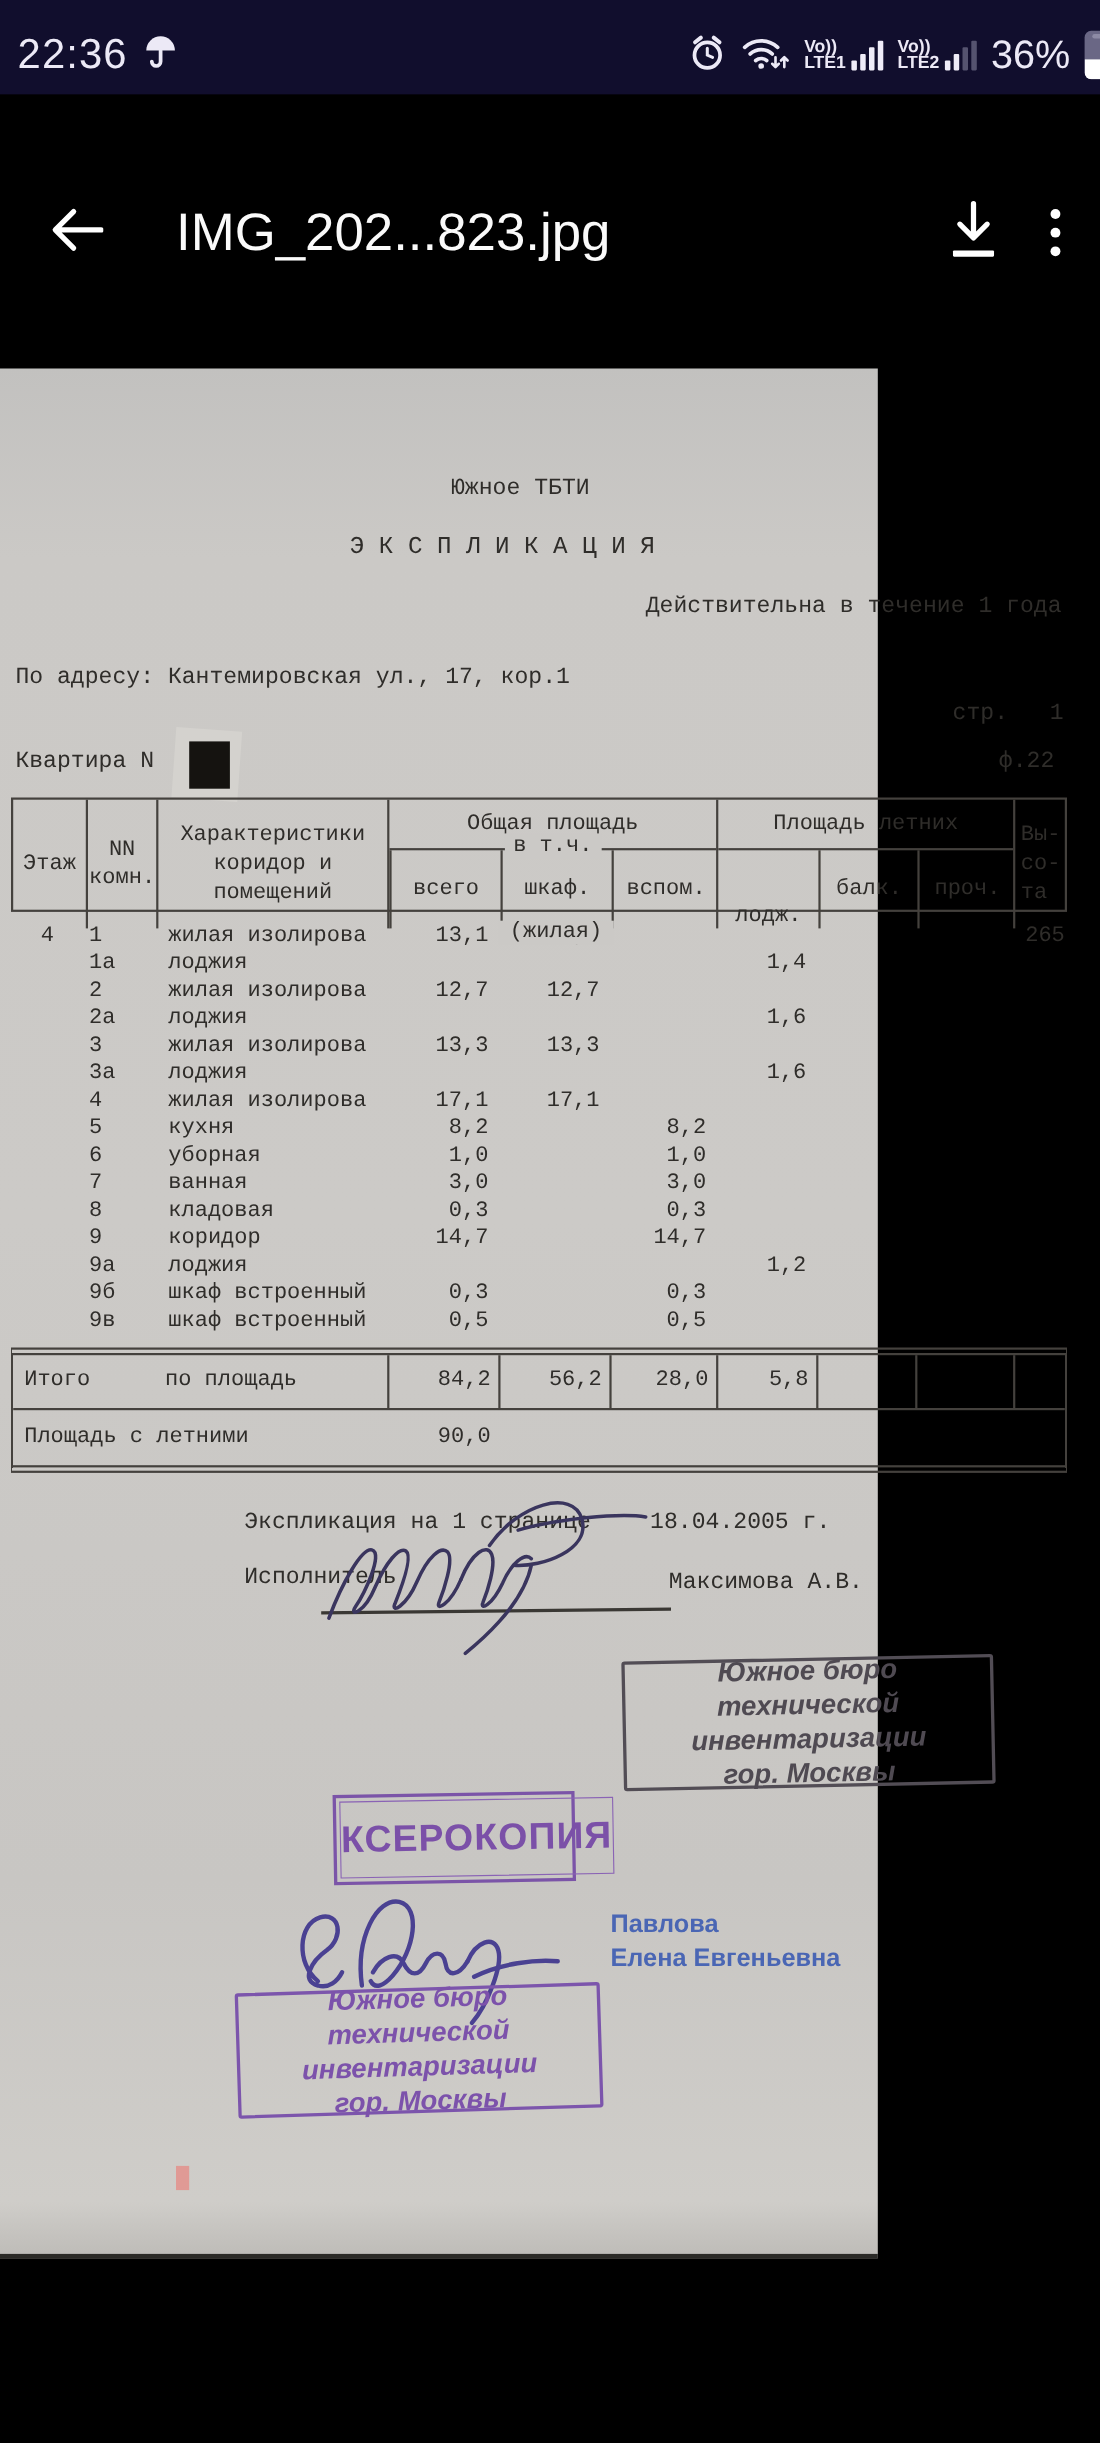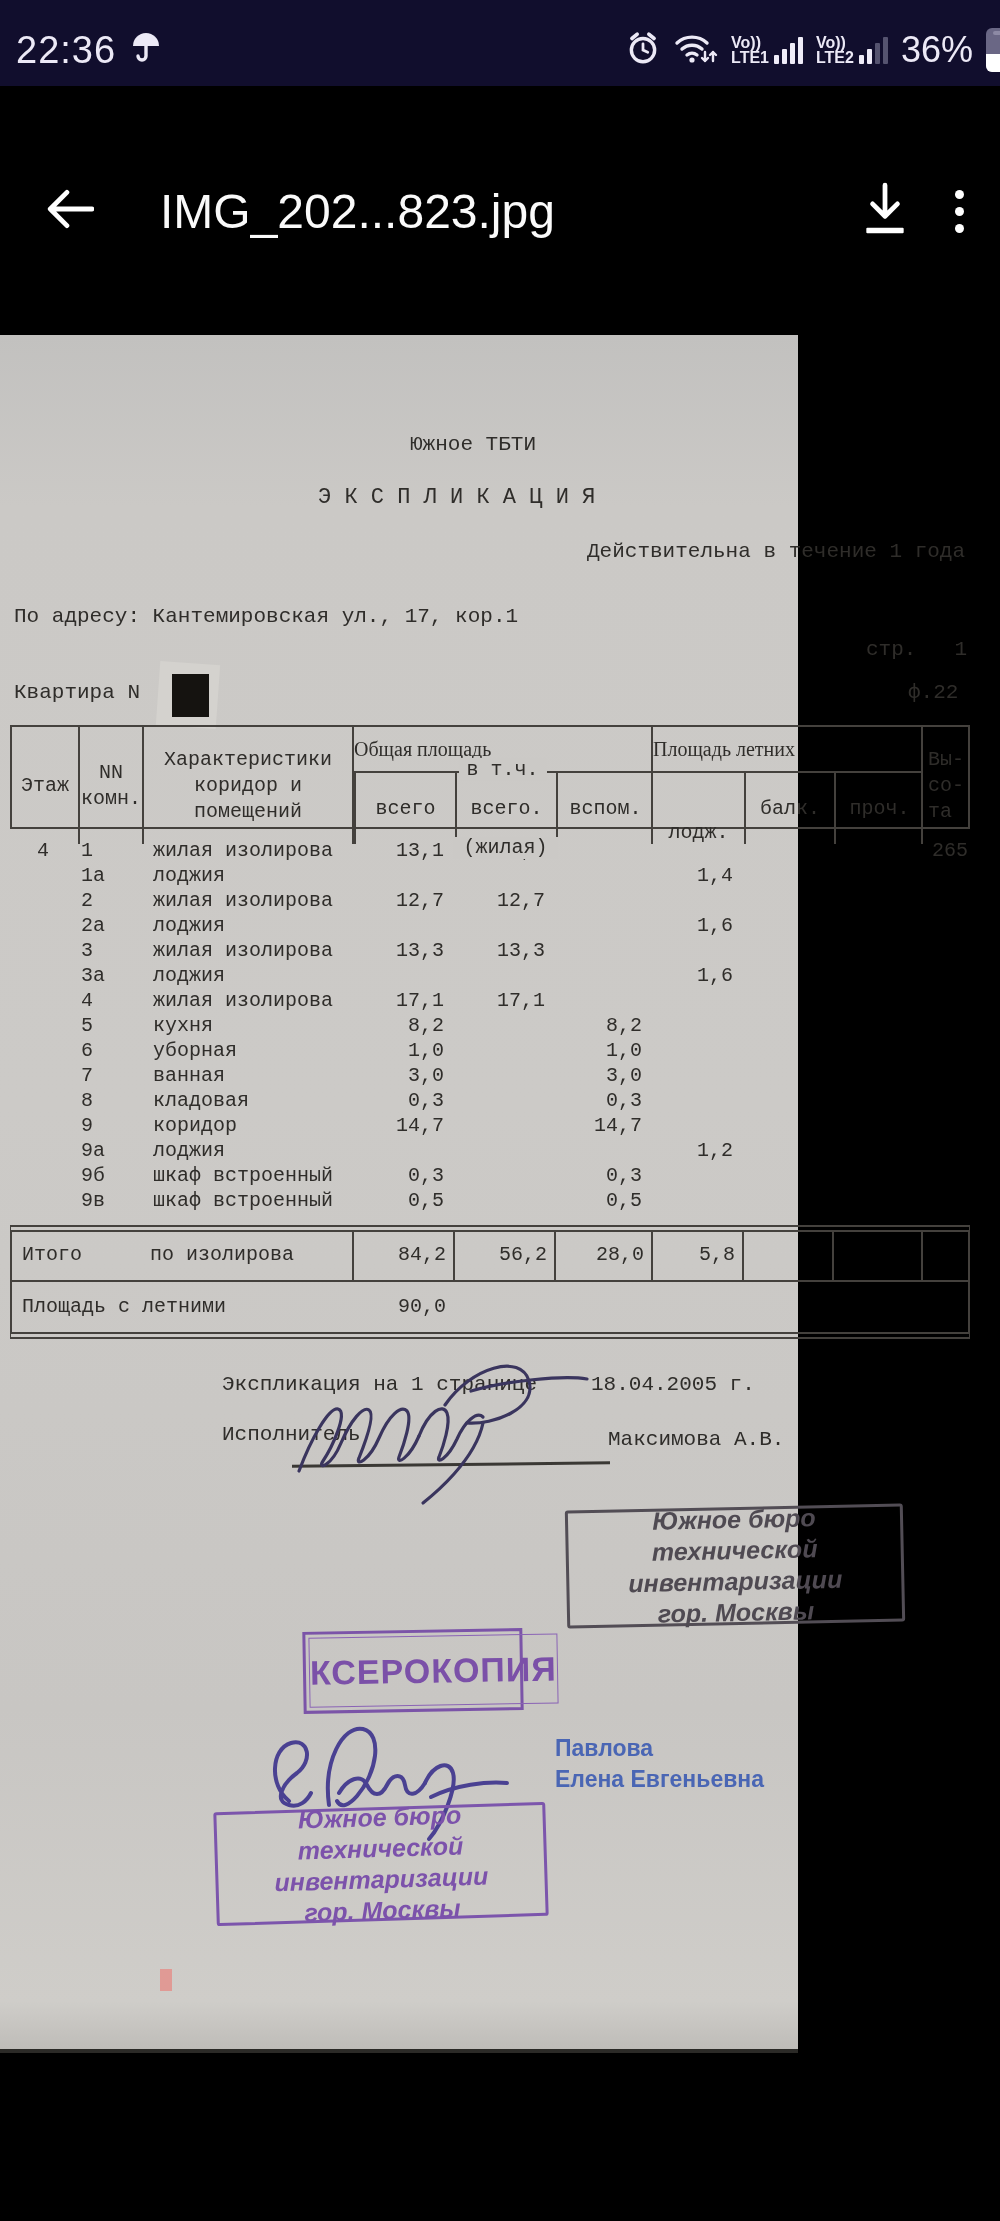--- a/index.html
+++ b/index.html
@@ -46,21 +46,21 @@
 
   
   .doc-table{position:absolute;left:10px;top:390px;width:960px;font-size:20px;}
   .thead{display:grid;grid-template-columns:66px 64px 210px 299px 270px 51px;
     border:2px solid #44413d;height:104px;box-sizing:border-box;}
   .th{display:flex;flex-direction:column;align-items:center;justify-content:center;
     border-left:2px solid #44413d;line-height:26px;text-align:center;}
   .th:first-child{border-left:none;}
   .th-height{align-items:flex-start;padding-left:5px;box-sizing:border-box;}
   .th-group{display:flex;flex-direction:column;border-left:2px solid #44413d;}
-  .g-label{height:44px;display:flex;align-items:center;font-family:Liberation Serif, serif;}
+  .g-label{height:44px;display:flex;align-items:center;justify-content:center;}
   .g-sub{flex:1;display:grid;border-top:2px solid #44413d;position:relative;}
   .g-sub.total{grid-template-columns:101px 101px 97px;}
   .g-sub.summer{grid-template-columns:91px 90px 89px;}
   .g-sub>div{border-left:2px solid #44413d;display:flex;align-items:center;justify-content:center;}
   .g-sub>div:first-child{border-left:none;margin-top:48px;}
   .vtch{position:absolute;top:-15px;left:50%;transform:translateX(-50%);
     background:#cbc9c6;padding:0 8px;font-size:20px;z-index:2;}
   .zhilaya{position:absolute;bottom:-15px;left:99px;width:105px;text-align:center;
     background:#cbc9c6;font-size:20px;z-index:2;line-height:22px;}
   .tbody{padding-top:9px;}
@@ -219,21 +219,21 @@
       <div class="th-group">
         <div class="g-label">
             <span>Общая площадь</span>
           </div>
         <div class="g-sub total">
           <span class="vtch">в т.ч.</span>
           <div>
               <span>всего</span>
             </div>
           <div>
-              <span>всего.</span>
+              <span>шкаф.</span>
             </div>
           <div>
               <span>вспом.</span>
             </div>
           <span class="zhilaya">(жилая)</span>
         </div>
       </div>
       <div class="th-group">
         <div class="g-label">
             <span>Площадь летних</span>
@@ -435,21 +435,21 @@
           <div class="tcell c-num">0,5</div>
           <div class="tcell c-num"></div>
           <div class="tcell c-num"></div>
           <div class="tcell c-num"></div>
           <div class="tcell c-num c-height"></div>
         </div>
       </div>
 
     <div class="totals">
       <div class="totals-row">
-        <div class="lbl"><span>Итого</span><span class="l2">по изолирова</span></div>
+        <div class="lbl"><span>Итого</span><span class="l2">по площадь</span></div>
         <div>84,2</div>
         <div>56,2</div>
         <div>28,0</div>
         <div>5,8</div>
         <div></div>
         <div></div>
         <div></div>
       </div>
       <div class="summer-row">
         <div class="lbl">Площадь с летними</div>

